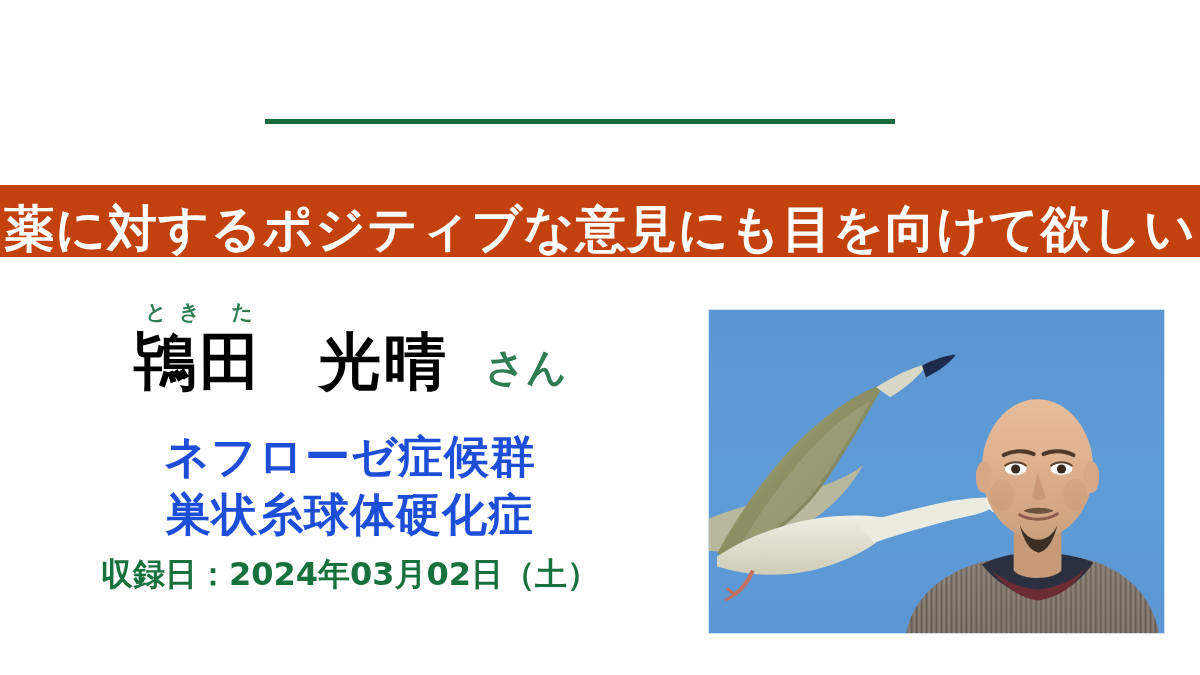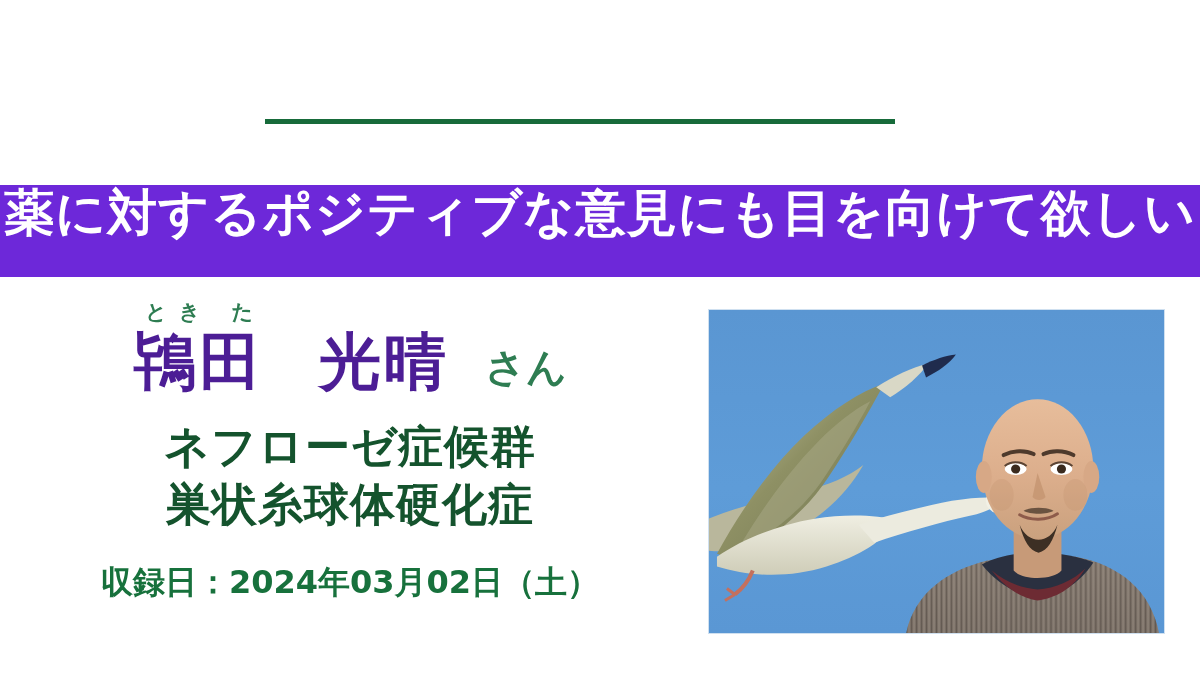--- a/index.html
+++ b/index.html
@@ -47,24 +47,24 @@
     height: 5px;
     background: #176B3A;
   }
 
   
   .banner {
     position: absolute;
     left: 0;
     top: 185px;
     width: 1200px;
-    height: 92px;
-    background: #6d28d9;
+    height: 72px;
+    background: #c2410c;
     display: flex;
-    align-items: flex-start;
+    align-items: flex-end;
     justify-content: center;
   }
   .banner-text {
     color: #ffffff;
     font-size: 50px;
     line-height: 56px;
     font-weight: 600;
     letter-spacing: 1px;
     white-space: nowrap;
   }
@@ -97,48 +97,48 @@
     font-weight: 700;
     color: #2E7D52;
     letter-spacing: 12px;
     text-indent: 12px;
     margin-bottom: 4px;
   }
   .name-text {
     font-size: 62px;
     line-height: 68px;
     font-weight: 700;
-    color: #4c1d95;
+    color: #000000;
     letter-spacing: 3px;
   }
   .name-gap {
     display: inline-block;
     width: 34px;
   }
   .honorific {
     font-size: 40px;
     line-height: 50px;
     font-weight: 700;
     color: #2E7D52;
     margin-left: 26px;
     padding-bottom: 4px;
   }
 
   .diagnosis {
-    margin-top: 22px;
+    margin-top: 32px;
     font-size: 45px;
     line-height: 58px;
     font-weight: 700;
-    color: #14532d;
+    color: #1d4ed8;
     letter-spacing: 1px;
   }
   .diagnosis div { white-space: nowrap; }
 
   .record-date {
-    margin-top: 28px;
+    margin-top: 10px;
     font-size: 32px;
     line-height: 40px;
     font-weight: 700;
     color: #17713C;
     white-space: nowrap;
   }
 
   
   .photo {
     position: absolute;

